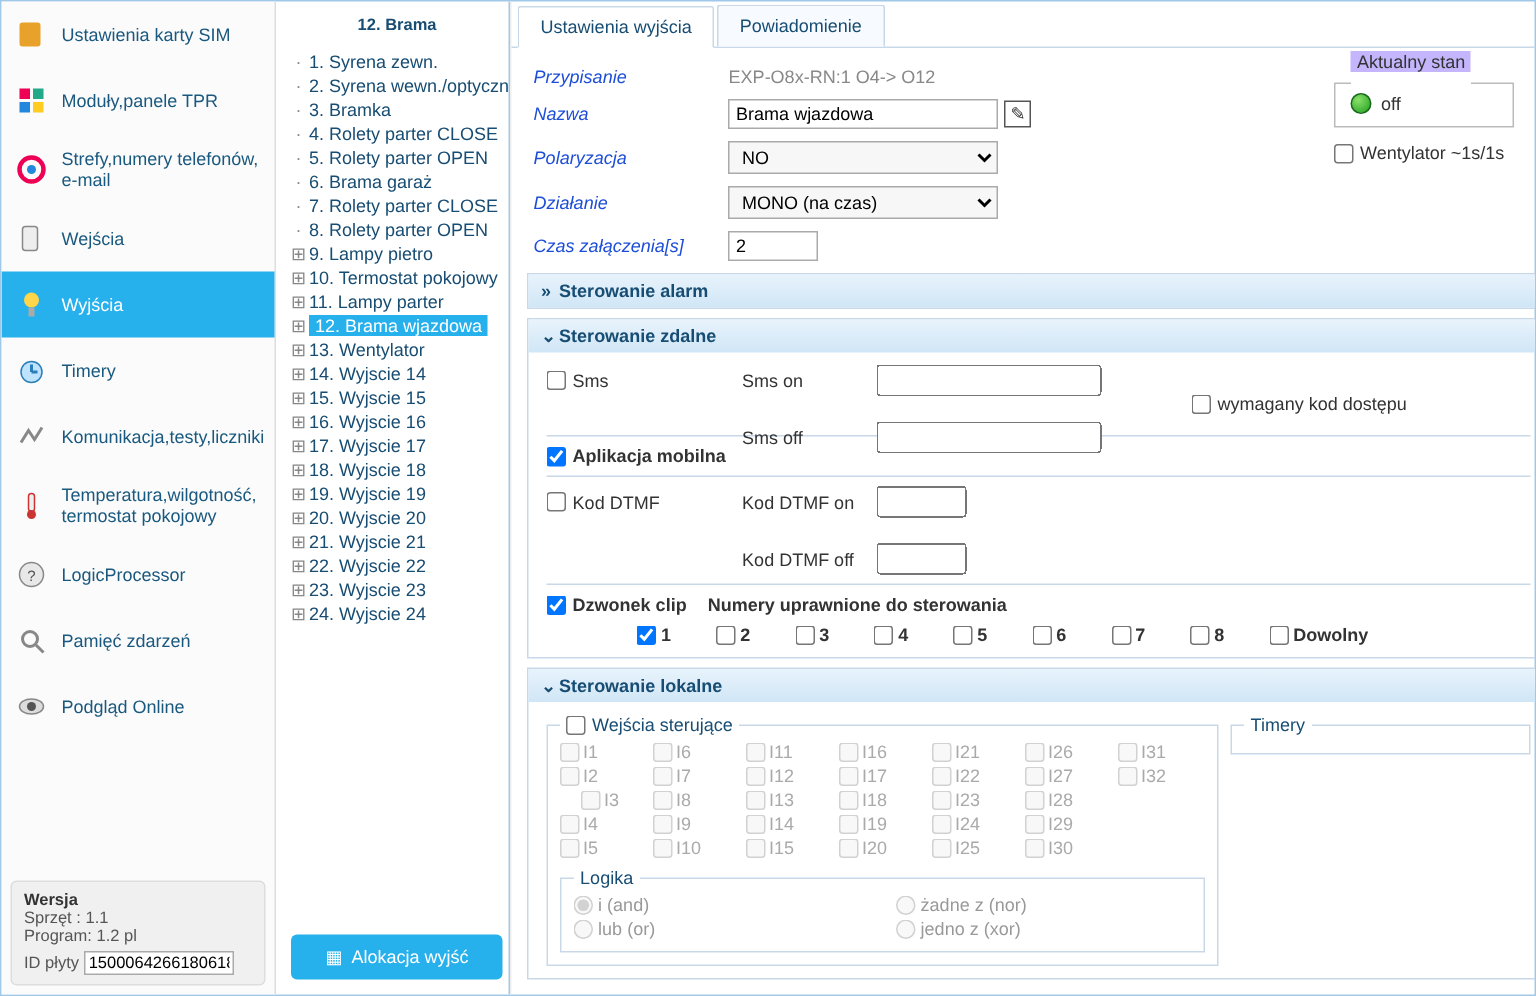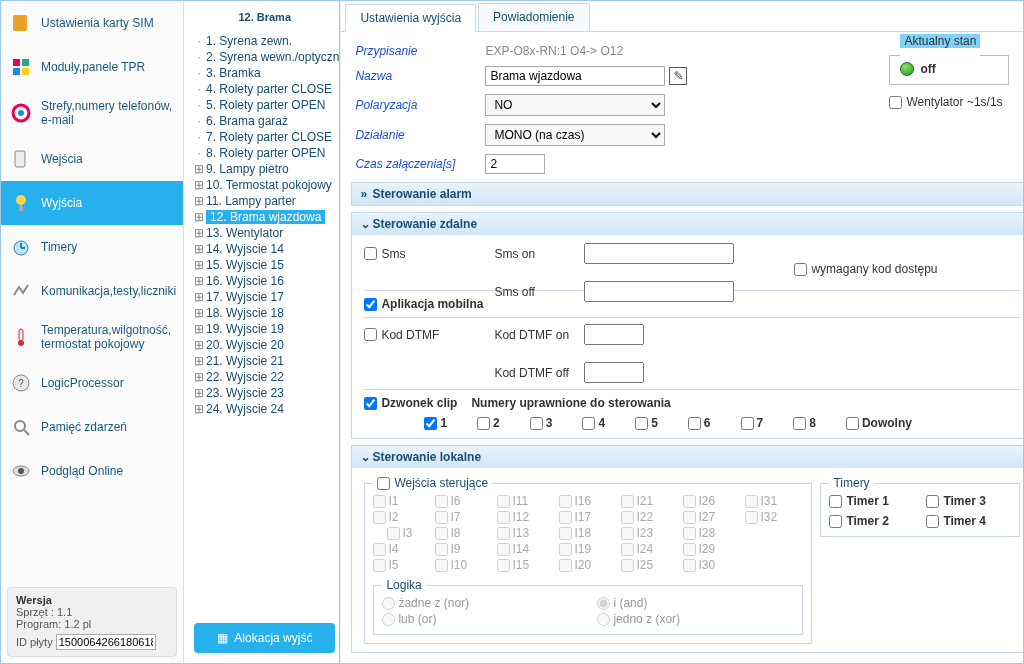--- a/index.html
+++ b/index.html
@@ -36,22 +36,22 @@
   .form-row { display:flex; align-items:center; margin-bottom:8px; }
   .form-row .label { width:130px; color:#1d4ed8;font-style:italic;}
   .form-row .value { color:#888;}
   .form-row select, .form-row input[type=text]{ border:1px solid #aaa; padding:2px 4px; font-size:12px;}
   .form-row select{ width:180px; background:#f7f7f7;}
   .name-input { width:180px; border:1px solid #777; padding:2px 4px; font-size:12px;}
   .pencil { display:inline-flex; width:18px; height:18px; border:1px solid #555; align-items:center; justify-content:center; margin-left:4px; cursor:pointer;}
   
   .right-box { position:absolute; right:24px; top:10px;}
   .stan-box { border:1px groove #bbb; padding:8px 14px 8px 10px; min-width:120px;}
-  .stan-box .ttl { position:relative; top:-14px; background:#7dd3fc; display:inline-block; padding:0 4px; color:#333;}
-  .stan-body { display:flex; align-items:center; gap:6px; margin-top:-8px;font-weight:bold;}
+  .stan-box .ttl { position:relative; top:-14px; background:#c4b5fd; display:inline-block; padding:0 4px; color:#333;}
+  .stan-body { display:flex; align-items:center; gap:6px; margin-top:-8px;}
   .status-dot{ width:14px; height:14px; border-radius:50%; background:radial-gradient(circle at 35% 30%,#8ae26a,#1f9e1f); border:1px solid #176a17;}
   .puls-chk{margin-top:10px;}
   
   .chk { display:flex; align-items:center; gap:4px; }
   .grid-io { display:grid; grid-template-columns:repeat(7,58px); gap:2px 4px; color:#aaa;}
   .grid-io label{display:flex;align-items:flex-end;gap:2px;}
   .grid-io input{accent-color:#aaa;}
   
   fieldset{border:1px solid #c8d8e8; font-size:12px; padding:4px 8px 8px 8px; margin:0;}
   legend{color:#184d73; padding:0 4px;}
@@ -471,59 +471,41 @@
                 <label style="color: rgb(170, 170, 170);"><input type="checkbox" disabled="" style=""> I15</label>
                 <label style="color: rgb(170, 170, 170);"><input type="checkbox" disabled="" style=""> I20</label>
                 <label style="color: rgb(170, 170, 170);"><input type="checkbox" disabled="" style=""> I25</label>
                 <label style="color: rgb(170, 170, 170);"><input type="checkbox" disabled="" style=""> I30</label>
                 <label></label>
               </div>
             <fieldset style="margin-top:6px;">
               <legend>Logika</legend>
               <div class="logic-opts">
                 <label>
+                    <input type="radio" name="lg" checked="" disabled="" style="">
+                    <span>i (and)</span>
+                  </label>
+                <label>
                     <input type="radio" name="lg" disabled="" style="">
                     <span>żadne z (nor)</span>
-                  </label>
-                <label>
-                    <input type="radio" name="lg" checked="" disabled="" style="">
-                    <span>i (and)</span>
                   </label>
                 <label>
                     <input type="radio" name="lg" disabled="" style="">
                     <span>lub (or)</span>
                   </label>
                 <label>
                     <input type="radio" name="lg" disabled="" style="">
                     <span>jedno z (xor)</span>
                   </label>
               </div>
             </fieldset>
           </fieldset>
           <div class="side-fieldsets">
             <fieldset>
               <legend>Timery</legend>
-              <div class="timers-box" id="timers-box">
-                  <label class="chk">
-                    <input type="checkbox" style=""> 
-                    <b>Timer 1</b>
-                  </label>
-                  <label class="chk">
-                    <input type="checkbox" style=""> 
-                    <b>Timer 3</b>
-                  </label>
-                  <label class="chk">
-                    <input type="checkbox" style=""> 
-                    <b>Timer 2</b>
-                  </label>
-                  <label class="chk">
-                    <input type="checkbox" style=""> 
-                    <b>Timer 4</b>
-                  </label>
-                </div>
             </fieldset>
           </div>
         </div>
       </div>
 
     </div>
   </div>
 </div>
 
 </body></html>

